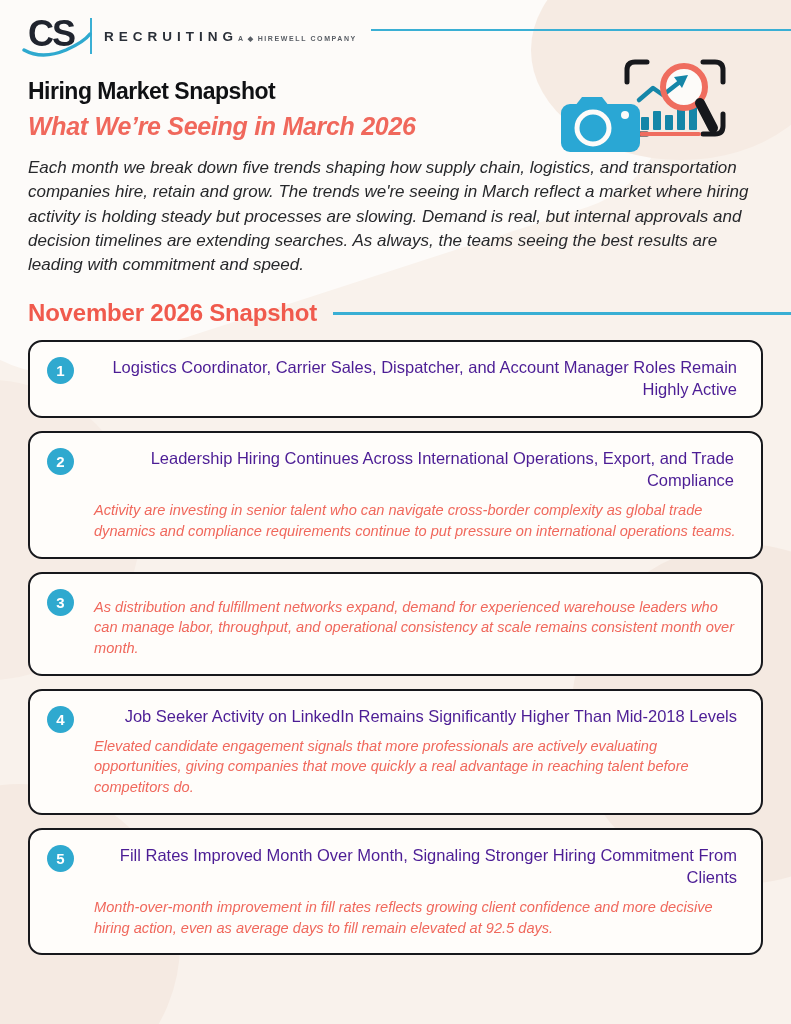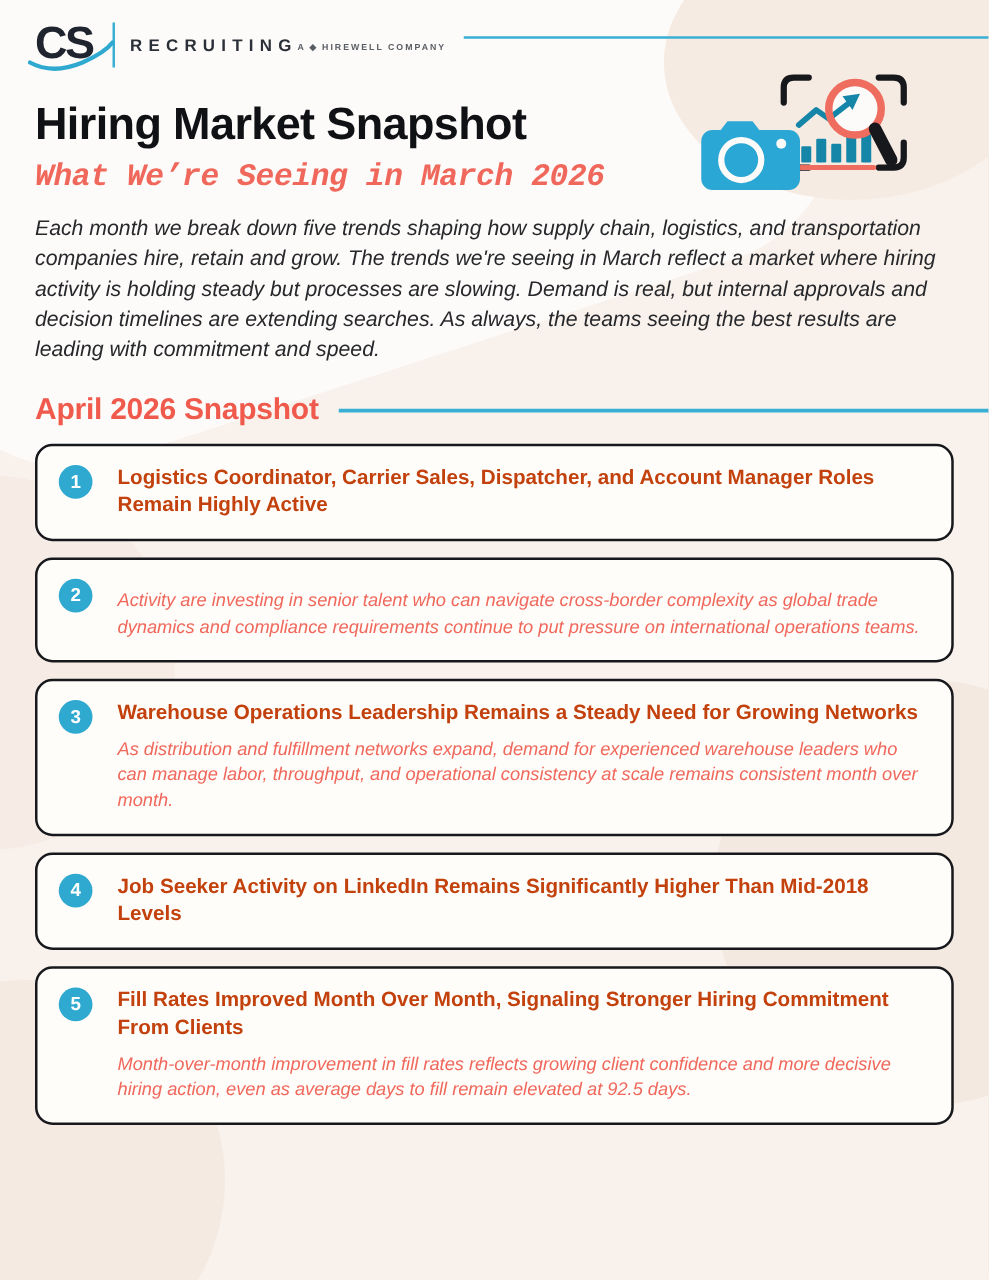--- a/index.html
+++ b/index.html
@@ -26,38 +26,38 @@
   .logo-swoosh { position:absolute; left:-6px; bottom:-2px; width:70px; height:26px; }
   .logo-divider { width:2px; height:36px; background:#3aafd4; }
   .logo-right { display:flex; flex-direction:row; }
   .logo-recruiting { font-size:13.5px; font-weight:bold; letter-spacing:5px; color:#2a2f38; }
   .logo-tagline { margin-top:5px; font-size:7px; letter-spacing:1.6px; color:#585d64; font-weight:bold; display:flex; align-items:center; gap:3px; }
   .hirewell-mark { font-size:7px; color:#585d64; line-height:1; }
   .header-rule { flex:1; height:2px; background:#3aafd4; margin-left:14px; margin-right:-28px; transform:translateY(-6px); }
 
   
   .hero { margin-top:22px; position:relative; }
-  .page-title { font-size:36px; font-weight:bold; color:#101114; letter-spacing:-0.5px; }
-  .page-subtitle { margin-top:7px; font-size:25px; font-style:italic; font-weight:bold; color:#f0685c; letter-spacing:-0.3px;font-family:Liberation Mono, monospace; }
+  .page-title { font-size:23px; font-weight:bold; color:#101114; letter-spacing:-0.5px; }
+  .page-subtitle { margin-top:7px; font-size:25px; font-style:italic; font-weight:bold; color:#f0685c; letter-spacing:-0.3px; }
   .intro { margin-top:15px; font-size:17px; font-style:italic; color:#27282b; line-height:1.43; max-width:740px; }
 
   .illustration { position:absolute; top:58px; right:46px; width:190px; height:100px; z-index:2; }
 
   
   .section-head { display:flex; align-items:center; margin-top:22px; }
   .section-title { font-size:24px; font-weight:bold; color:#f05a4d; letter-spacing:-0.2px; }
   .section-rule { flex:1; height:2.5px; background:#3aafd4; margin-left:16px; margin-right:-28px; }
 
   
   .card { position:relative; background:#fffdfa; border:2.5px solid #17181c; border-radius:14px;
           padding:15px 24px 15px 64px; margin-top:13px; }
   .badge { position:absolute; left:17px; top:15px; width:27px; height:27px; border-radius:50%;
            background:#2fa9cf; color:#fff; font-weight:bold; font-size:15px;
            display:flex; align-items:center; justify-content:center; }
-  .card-title { font-size:16.5px; font-weight:bold; color:#c2410c; line-height:1.33; }
+  .card-title { font-size:16.5px; font-weight:normal; color:#4c1d95; line-height:1.33;text-align:right; }
   .card-desc { margin-top:8px; font-size:14.6px; font-style:italic; color:#f0685c; line-height:1.42; }
 </style>
 </head>
 <body>
 
 <div class="page">
 
   <div class="bg-shape bg-wedge"></div>
   <div class="bg-shape bg-blob-top"></div>
   <div class="bg-shape bg-circle-right"></div>
@@ -87,43 +87,44 @@
       <div class="header-rule"></div>
     </div>
 
     <div class="hero">
       <h1 class="page-title">Hiring Market Snapshot</h1>
       <div class="page-subtitle">What We’re Seeing in March 2026</div>
       <p class="intro">Each month we break down five trends shaping how supply chain, logistics, and transportation companies hire, retain and grow. The trends we're seeing in March reflect a market where hiring activity is holding steady but processes are slowing. Demand is real, but internal approvals and decision timelines are extending searches. As always, the teams seeing the best results are leading with commitment and speed.</p>
     </div>
 
     <div class="section-head">
-      <h2 class="section-title">April 2026 Snapshot</h2>
+      <h2 class="section-title">November 2026 Snapshot</h2>
       <div class="section-rule"></div>
     </div>
 
     <div class="card">
       <div class="badge">1</div>
       <div class="card-title">Logistics Coordinator, Carrier Sales, Dispatcher, and Account Manager Roles Remain Highly Active</div>
     </div>
 
     <div class="card">
       <div class="badge">2</div>
+      <div class="card-title" style="max-width:640px;">Leadership Hiring Continues Across International Operations, Export, and Trade Compliance</div>
       <div class="card-desc" style="max-width:660px;">Activity are investing in senior talent who can navigate cross-border complexity as global trade dynamics and compliance requirements continue to put pressure on international operations teams.</div>
     </div>
 
     <div class="card">
       <div class="badge">3</div>
-      <div class="card-title">Warehouse Operations Leadership Remains a Steady Need for Growing Networks</div>
       <div class="card-desc">As distribution and fulfillment networks expand, demand for experienced warehouse leaders who can manage labor, throughput, and operational consistency at scale remains consistent month over month.</div>
     </div>
 
     <div class="card">
       <div class="badge">4</div>
       <div class="card-title">Job Seeker Activity on LinkedIn Remains Significantly Higher Than Mid-2018 Levels</div>
+      <div class="card-desc">Elevated candidate engagement signals that more professionals are actively evaluating opportunities, giving companies that move quickly a real advantage in reaching talent before competitors do.</div>
     </div>
 
     <div class="card">
       <div class="badge">5</div>
       <div class="card-title" style="max-width:650px;">Fill Rates Improved Month Over Month, Signaling Stronger Hiring Commitment From Clients</div>
       <div class="card-desc" style="max-width:680px;">Month-over-month improvement in fill rates reflects growing client confidence and more decisive hiring action, even as average days to fill remain elevated at 92.5 days.</div>
     </div>
 
   </div>
 

